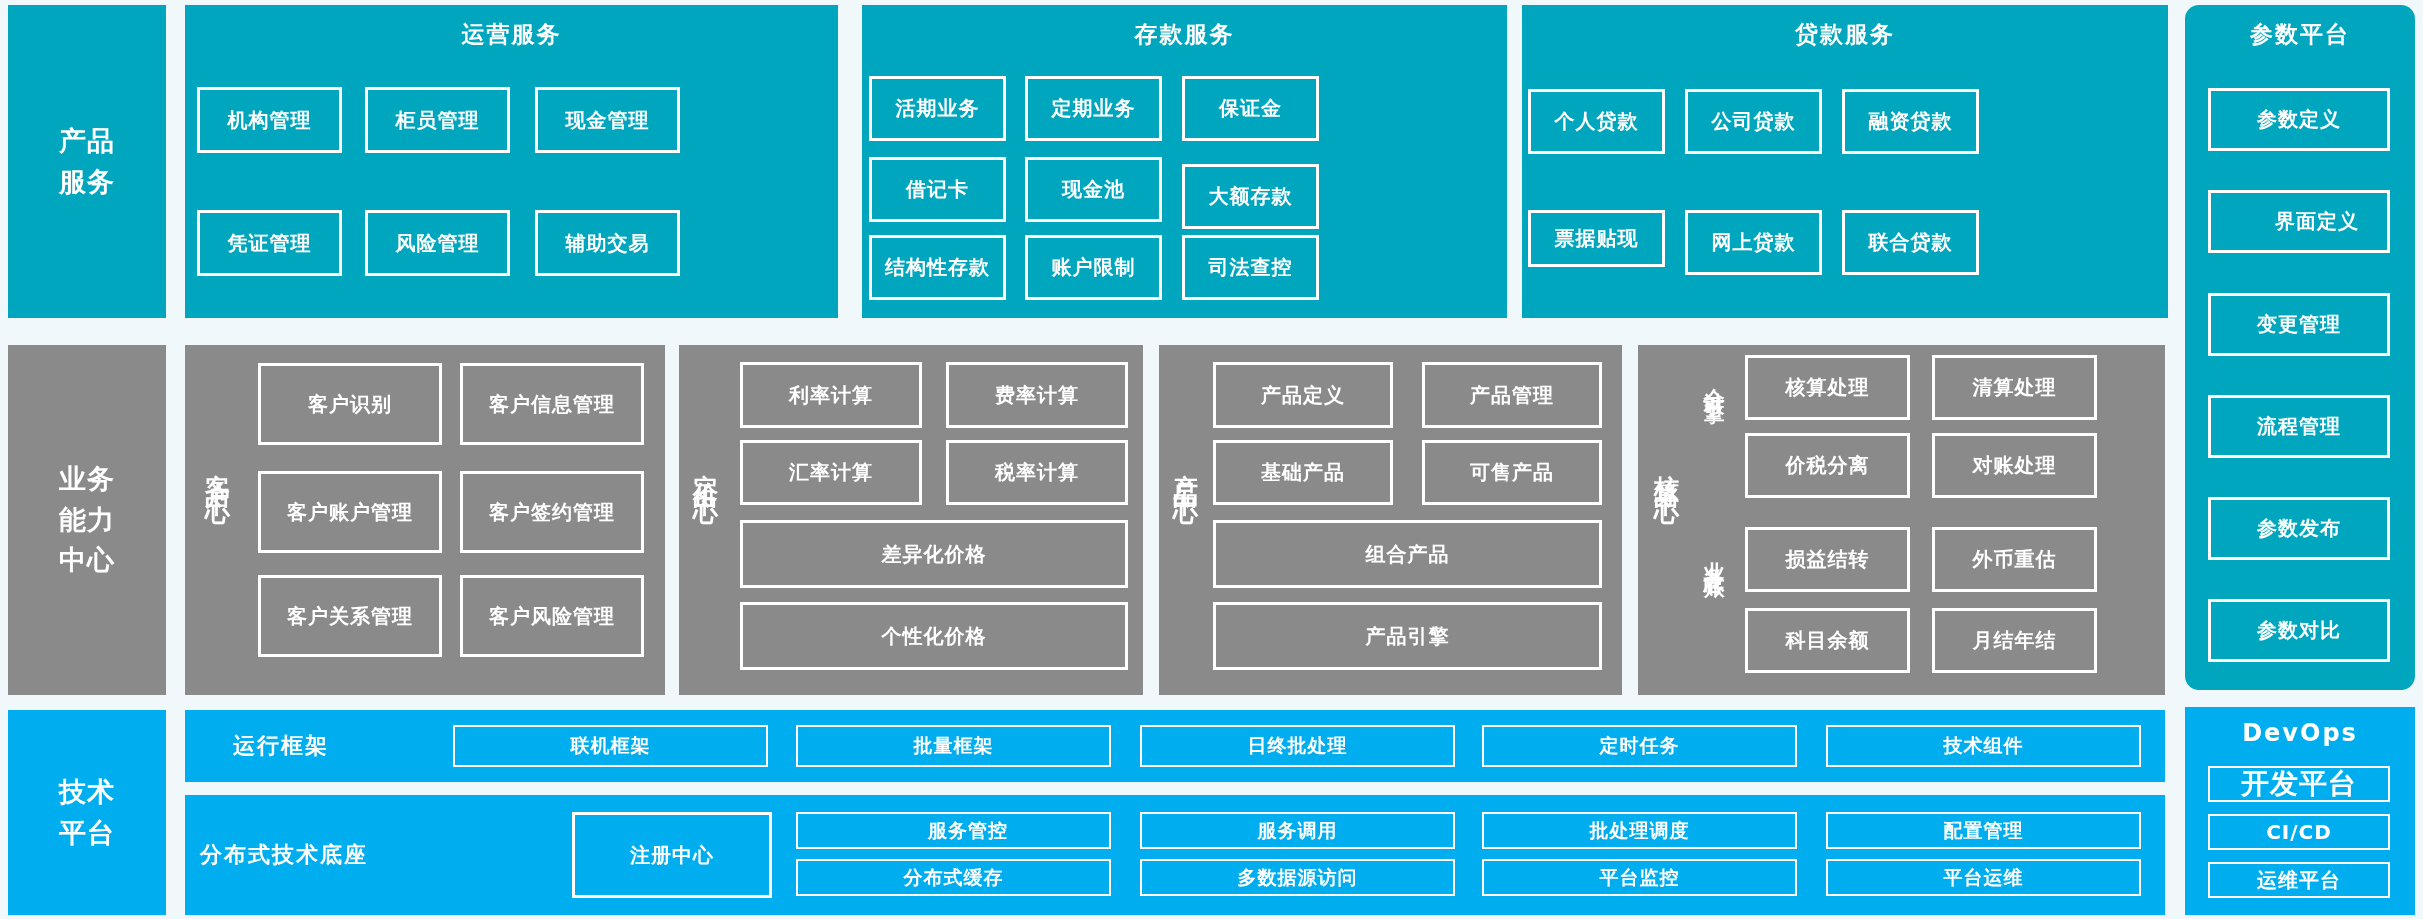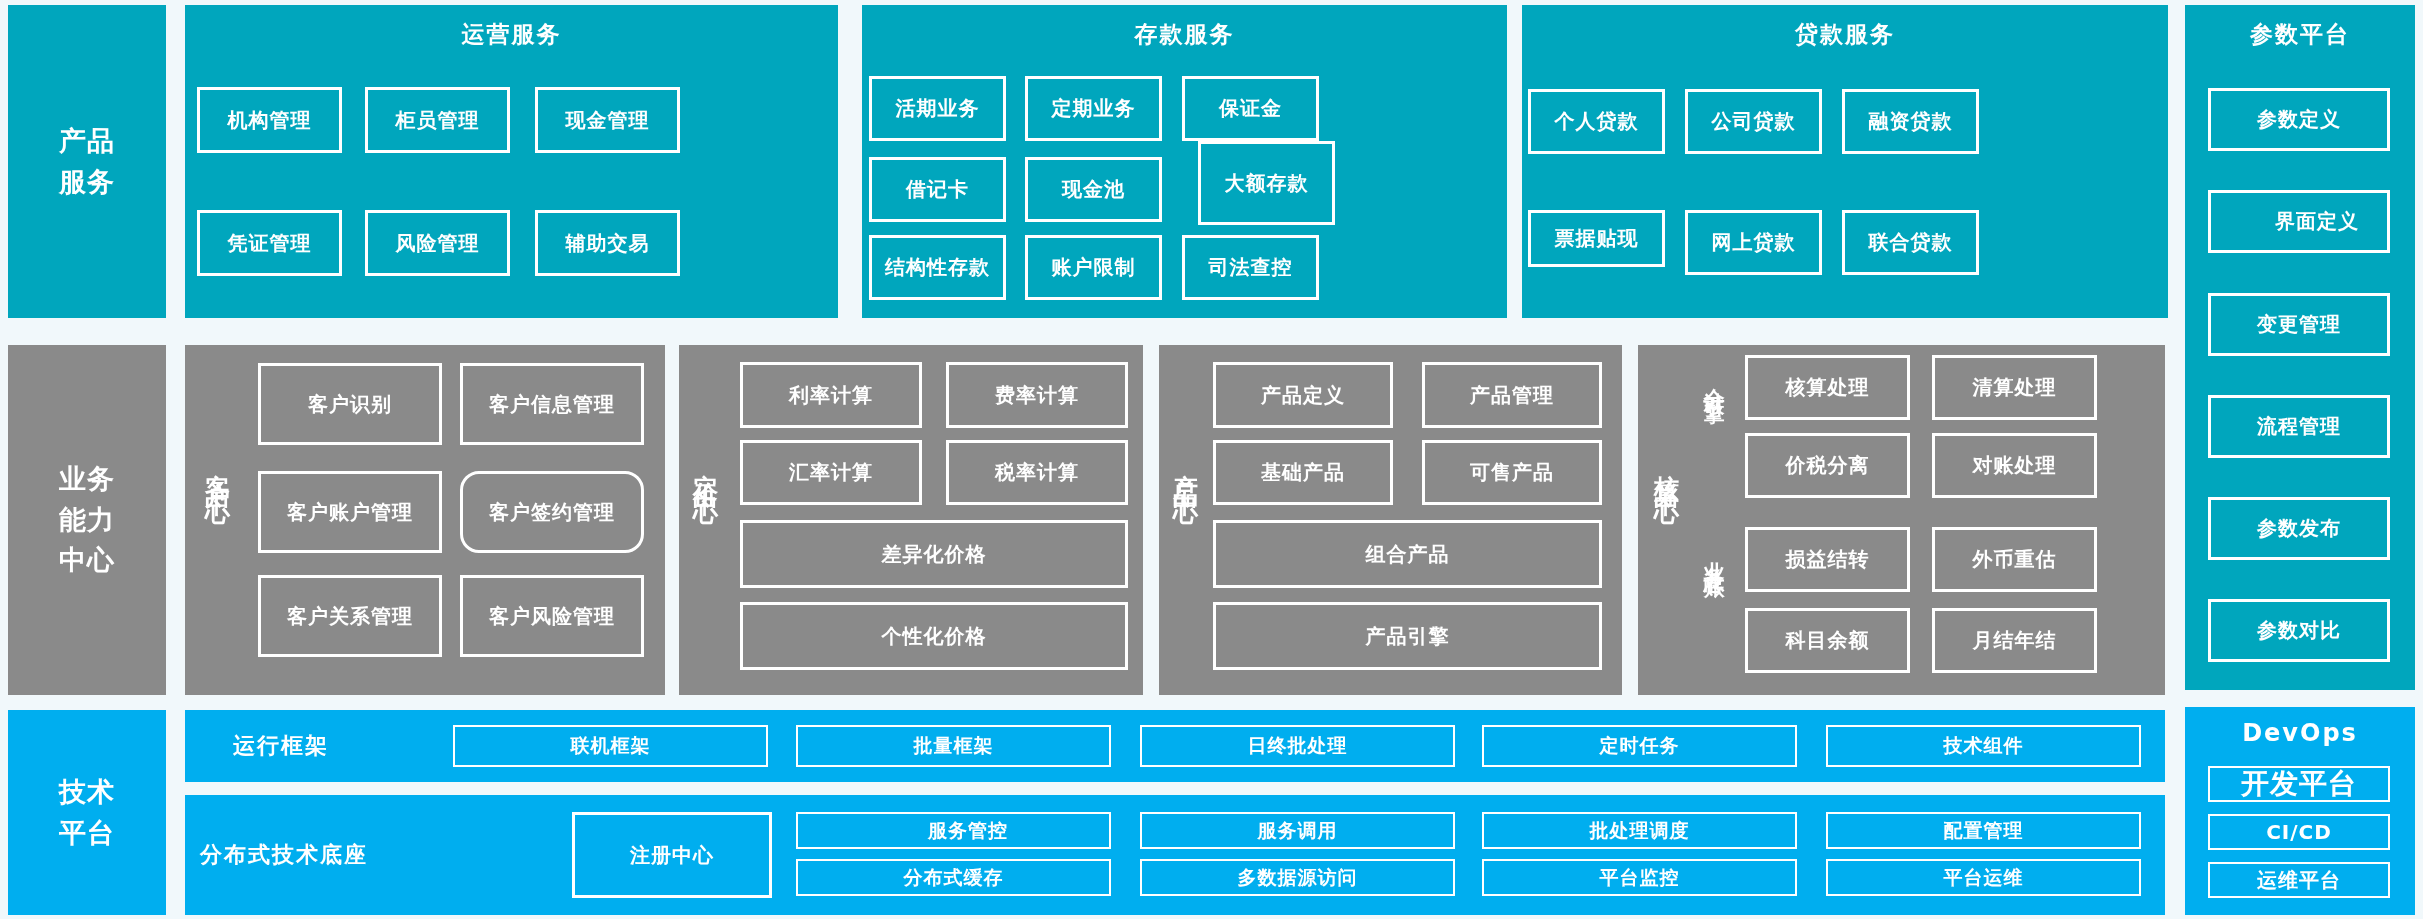--- a/index.html
+++ b/index.html
@@ -47,52 +47,52 @@
     <div class="wbox" style="left:350px;top:205px;width:145px;height:66px;">辅助交易</div>
   </div>
 
   <div class="block teal" style="left:862px;top:5px;width:645px;height:313px;">
     <div class="sec-title">存款服务</div>
     <div class="wbox" style="left:7px;top:71px;width:137px;height:65px;">活期业务</div>
     <div class="wbox" style="left:163px;top:71px;width:137px;height:65px;">定期业务</div>
     <div class="wbox" style="left:320px;top:71px;width:137px;height:65px;">保证金</div>
     <div class="wbox" style="left:7px;top:152px;width:137px;height:65px;">借记卡</div>
     <div class="wbox" style="left:163px;top:152px;width:137px;height:65px;">现金池</div>
-    <div class="wbox" style="left:320px;top:136px;width:137px;height:84px;margin-left:16px;">大额存款</div>
+    <div class="wbox" style="left:320px;top:159px;width:137px;height:65px;">大额存款</div>
     <div class="wbox" style="left:7px;top:230px;width:137px;height:65px;">结构性存款</div>
     <div class="wbox" style="left:163px;top:230px;width:137px;height:65px;">账户限制</div>
     <div class="wbox" style="left:320px;top:230px;width:137px;height:65px;">司法查控</div>
   </div>
 
   <div class="block teal" style="left:1522px;top:5px;width:646px;height:313px;">
     <div class="sec-title">贷款服务</div>
     <div class="wbox" style="left:6px;top:84px;width:137px;height:65px;">个人贷款</div>
     <div class="wbox" style="left:163px;top:84px;width:137px;height:65px;">公司贷款</div>
     <div class="wbox" style="left:320px;top:84px;width:137px;height:65px;">融资贷款</div>
     <div class="wbox" style="left:6px;top:205px;width:137px;height:57px;">票据贴现</div>
     <div class="wbox" style="left:163px;top:205px;width:137px;height:65px;">网上贷款</div>
     <div class="wbox" style="left:320px;top:205px;width:137px;height:65px;">联合贷款</div>
   </div>
 
-  <div class="block teal" style="left:2185px;top:5px;width:230px;height:685px;">
+  <div class="block teal" style="left:2185px;top:5px;width:230px;height:685px;border-radius:14px;">
     <div class="sec-title">参数平台</div>
     <div class="wbox" style="left:23px;top:83px;width:182px;height:63px;">参数定义</div>
     <div class="wbox" style="left:23px;top:185px;width:182px;height:63px;padding-left:36px;">界面定义</div>
     <div class="wbox" style="left:23px;top:288px;width:182px;height:63px;">变更管理</div>
     <div class="wbox" style="left:23px;top:390px;width:182px;height:63px;">流程管理</div>
     <div class="wbox" style="left:23px;top:492px;width:182px;height:63px;">参数发布</div>
     <div class="wbox" style="left:23px;top:594px;width:182px;height:63px;">参数对比</div>
   </div>
 
   <div class="block gray" style="left:185px;top:345px;width:480px;height:350px;">
     <div class="vlabel" style="left:16px;top:109px;">客户中心</div>
     <div class="wbox" style="left:73px;top:18px;width:184px;height:82px;">客户识别</div>
     <div class="wbox" style="left:275px;top:18px;width:184px;height:82px;">客户信息管理</div>
     <div class="wbox" style="left:73px;top:126px;width:184px;height:82px;">客户账户管理</div>
-    <div class="wbox" style="left:275px;top:126px;width:184px;height:82px;border-radius:19px;">客户签约管理</div>
+    <div class="wbox" style="left:275px;top:126px;width:184px;height:82px;">客户签约管理</div>
     <div class="wbox" style="left:73px;top:230px;width:184px;height:82px;">客户关系管理</div>
     <div class="wbox" style="left:275px;top:230px;width:184px;height:82px;">客户风险管理</div>
   </div>
 
   <div class="block gray" style="left:679px;top:345px;width:464px;height:350px;">
     <div class="vlabel" style="left:10px;top:109px;">定价中心</div>
     <div class="wbox" style="left:61px;top:17px;width:182px;height:66px;">利率计算</div>
     <div class="wbox" style="left:267px;top:17px;width:182px;height:66px;">费率计算</div>
     <div class="wbox" style="left:61px;top:95px;width:182px;height:65px;">汇率计算</div>
     <div class="wbox" style="left:267px;top:95px;width:182px;height:65px;">税率计算</div>

